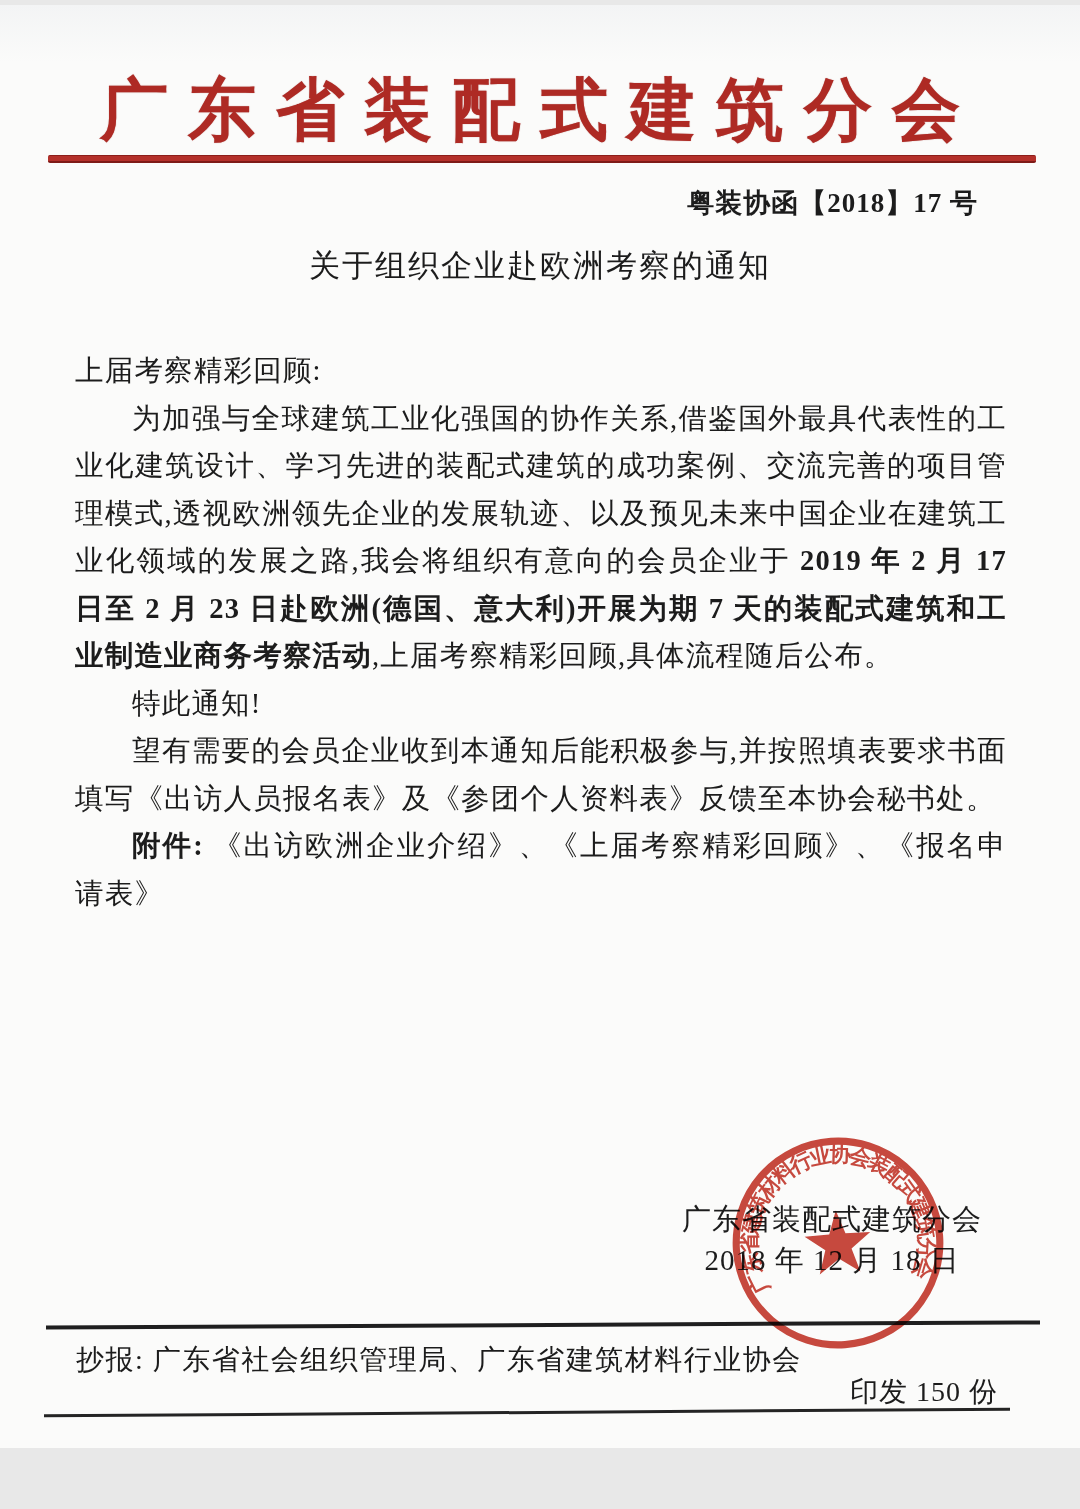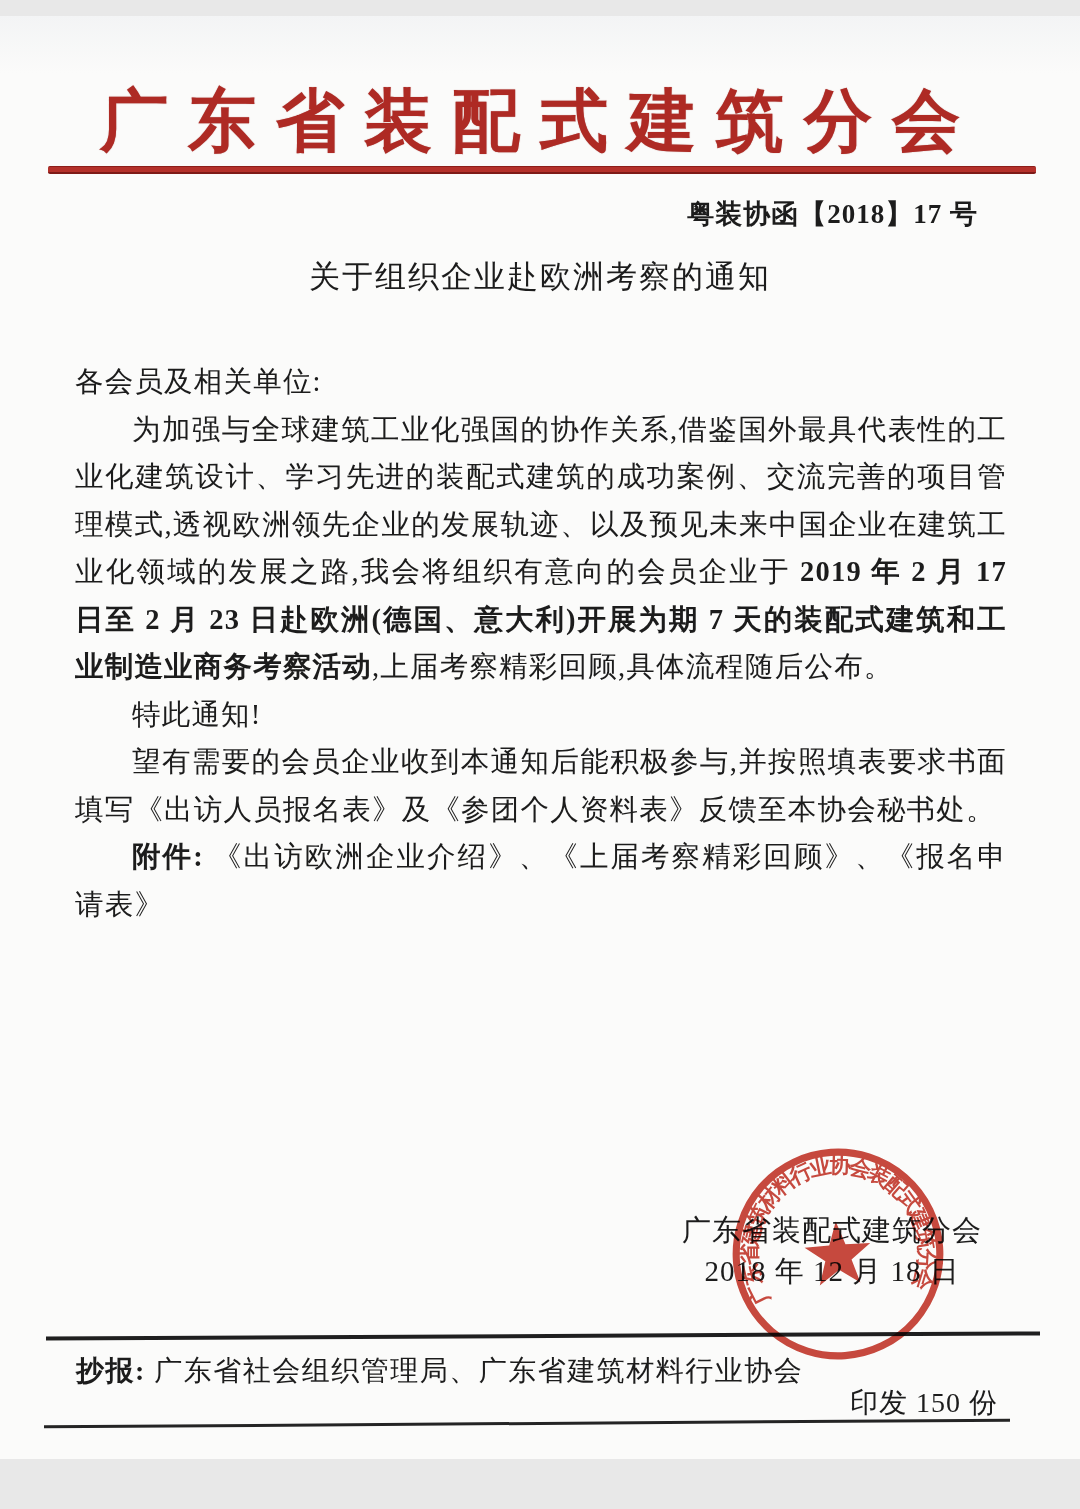--- a/index.html
+++ b/index.html
@@ -1,20 +1,20 @@
 <!DOCTYPE html>
 <html><head>
 <meta charset="utf-8">
 <style>
   * { margin:0; padding:0; box-sizing:border-box; }
   html,body { background:#e8e8e8; }
   .page {
     position:relative;
     width:1080px; height:1443px;
-    margin:16px auto;
+    margin:5px auto;
     background:#fbfbfa;
     background-image:linear-gradient(180deg,#f3f4f5 0%, #fbfbfa 4%, #fbfbfa 100%);
     overflow:hidden;
     font-family:"Liberation Serif","DejaVu Serif",serif;
     color:#1c1c1c;
   }
   .org-header {
     position:absolute; top:60px; left:0; right:0;
     text-align:center;
     font-size:68px; font-weight:700;
@@ -65,21 +65,21 @@
   }
   .rule-1 {
     position:absolute; top:1318px; left:46px; right:40px; height:4px;
     background:#1f1f1f; z-index:2;
     transform:rotate(-0.3deg);
   }
   .cc-line {
     position:absolute; top:1336px; left:76px;
     font-size:28px; letter-spacing:1.5px;
   }
-  .cc-label { font-weight:700; }
+  .cc-label { font-weight:400; }
   .copies {
     position:absolute; top:1368px; right:82px;
     font-size:28px; letter-spacing:1px;
   }
   .rule-2 {
     position:absolute; top:1406px; left:44px; right:70px; height:3px;
     background:#242424;
     transform:rotate(-0.4deg);
   }
 </style>
@@ -90,21 +90,21 @@
 
   <div class="org-header">广东省装配式建筑分会</div>
 
   <div class="red-rule"></div>
 
   <div class="doc-number">粤装协函【2018】17 号</div>
 
   <div class="doc-title">关于组织企业赴欧洲考察的通知</div>
 
   <div class="body-text">
-    <p>各会员及相关单位:</p>
+    <p>上届考察精彩回顾:</p>
     <p class="para"><span>为加强与全球建筑工业化强国的协作关系,借鉴国外最具代表性的工业化建筑设计、学习先进的装配式建筑的成功案例、交流完善的项目管理模式,透视欧洲领先企业的发展轨迹、以及预见未来中国企业在建筑工业化领域的发展之路,我会将组织有意向的会员企业于 </span><span class="b">2019 年 2 月 17 日至 2 月 23 日赴欧洲(德国、意大利)开展为期 7 天的装配式建筑和工业制造业商务考察活动</span><span>,上届考察精彩回顾,具体流程随后公布。</span></p>
     <p class="para">特此通知!</p>
     <p class="para">望有需要的会员企业收到本通知后能积极参与,并按照填表要求书面填写《出访人员报名表》及《参团个人资料表》反馈至本协会秘书处。</p>
     <p class="para attachment"><span class="b">附件:</span> <span>《出访欧洲企业介绍》、《上届考察精彩回顾》、《报名申请表》</span></p>
   </div>
 
   <div class="signature">
     <div>广东省装配式建筑分会</div>
     <div>2018 年 12 月 18 日</div>
   </div>

